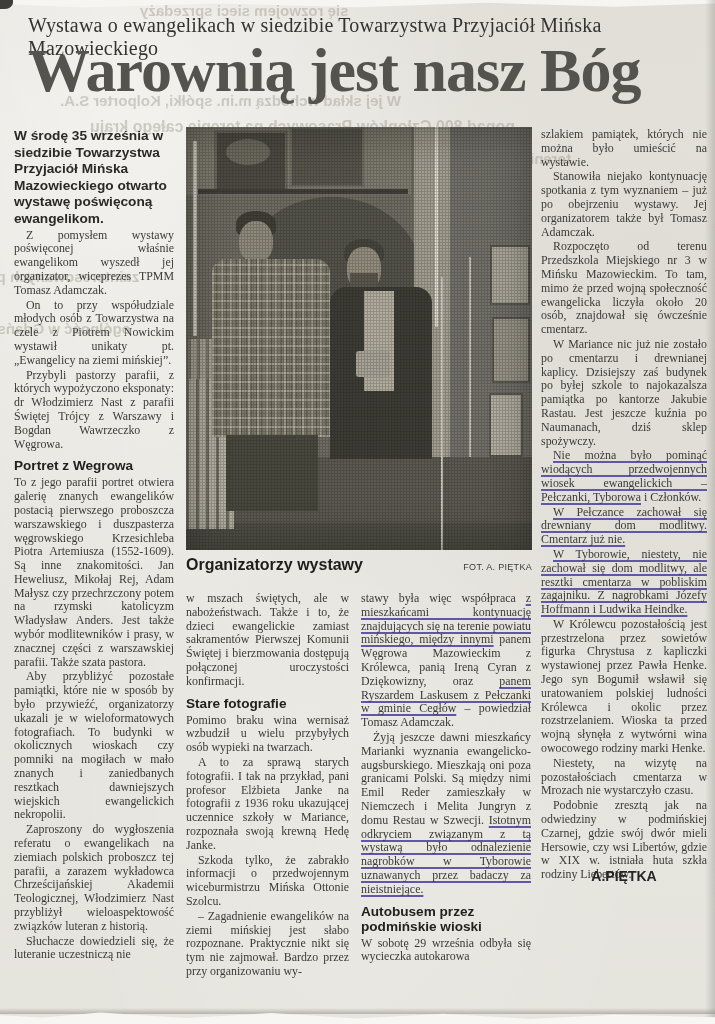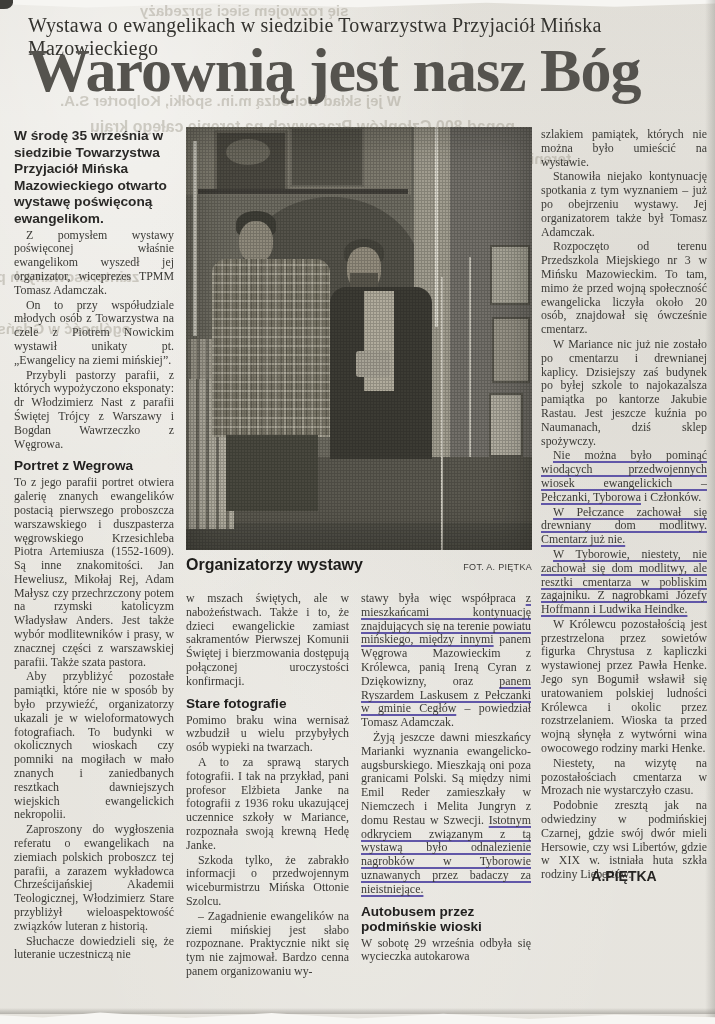--- a/index.html
+++ b/index.html
@@ -118,21 +118,21 @@
   <div class="headline">Warownią jest nasz Bóg</div>
 
   <div class="col c1">
     <p class="lead">W środę 35 września w siedzibie Towarzystwa Przyjaciół Mińska Mazowieckiego otwarto wystawę poświęconą ewangelikom.</p>
     <p class="ind">Z pomysłem wystawy poświęconej właśnie ewangelikom wyszedł jej organizator, wiceprezes TPMM Tomasz Adamczak.</p>
     <p class="ind">On to przy współudziale młodych osób z Towarzystwa na czele z Piotrem Nowickim wystawił unikaty pt. „Ewangelicy na ziemi mińskiej”.</p>
     <p class="ind">Przybyli pastorzy parafii, z których wypożyczono eksponaty: dr Włodzimierz Nast z parafii Świętej Trójcy z Warszawy i Bogdan Wawrzeczko z Węgrowa.</p>
     <div class="subhead">Portret z Wegrowa</div>
     <p>To z jego parafii portret otwiera galerię znanych ewangelików postacią pierwszego proboszcza warszawskiego i duszpasterza węgrowskiego Krzesichleba Piotra Artemiusza (1552-1609). Są inne znakomitości. Jan Heweliusz, Mikołaj Rej, Adam Małysz czy przechrzczony potem na rzymski katolicyzm Władysław Anders. Jest także wybór modlitewników i prasy, w znacznej części z warszawskiej parafii. Także szata pastora.</p>
     <p class="ind">Aby przybliżyć pozostałe pamiątki, które nie w sposób by było przywieźć, organizatorzy ukazali je w wieloformatowych fotografiach. To budynki w okolicznych wioskach czy pomniki na mogiłach w mało znanych i zaniedbanych resztkach dawniejszych wiejskich ewangelickich nekropolii.</p>
-    <p class="ind">Zaproszony do wygłoszenia referatu o ewangelikach na ziemiach polskich proboszcz tej parafii, a zarazem wykładowca Chrześcijańskiej Akademii Teologicznej, Włodzimierz Stare przybliżył wieloaspektowość związków luteran z historią.</p>
+    <p class="ind">Zaproszony do wygłoszenia referatu o ewangelikach na ziemiach polskich proboszcz tej parafii, a zarazem wykładowca Chrześcijańskiej Akademii Teologicznej, Włodzimierz Nast przybliżył wieloaspektowość związków luteran z historią.</p>
     <p class="ind">Słuchacze dowiedzieli się, że luteranie uczestniczą nie</p>
   </div>
 
   <div class="photo">
     <div class="ph-topwall"></div>
     <div class="ph-frame1"></div>
     <div class="ph-oval"></div>
     <div class="ph-frame2"></div>
     <div class="ph-rail"></div>
     <div class="ph-arch"></div>
@@ -167,21 +167,21 @@
     <span class="caption">Organizatorzy wystawy</span>
     <span class="credit">FOT. A. PIĘTKA</span>
   </div>
 
   <div class="col c2">
     <p>w mszach świętych, ale w nabożeństwach. Także i to, że dzieci ewangelickie zamiast sakramentów Pierwszej Komunii Świętej i bierzmowania dostępują połączonej uroczystości konfirmacji.</p>
     <div class="subhead">Stare fotografie</div>
     <p>Pomimo braku wina wernisaż wzbudził u wielu przybyłych osób wypieki na twarzach.</p>
     <p class="ind">A to za sprawą starych fotografii. I tak na przykład, pani profesor Elżbieta Janke na fotografii z 1936 roku ukazującej uczennice szkoły w Mariance, rozpoznała swoją krewną Hedę Janke.</p>
     <p class="ind">Szkoda tylko, że zabrakło informacji o przedwojennym wiceburmistrzu Mińska Ottonie Szolcu.</p>
-    <p class="ind">– Zagadnienie ewangelików na ziemi mińskiej jest słabo rozpoznane. Praktycznie nikt się tym nie zajmował. Bardzo cenna panem organizowaniu wy-</p>
+    <p class="ind">– Zagadnienie ewangelików na ziemi mińskiej jest słabo rozpoznane. Praktycznie nikt się tym nie zajmował. Bardzo przez przy organizowaniu wy-</p>
   </div>
 
   <div class="col c3">
     <p><span>stawy była więc współpraca </span><span class="u">z mieszkańcami kontynuację znajdujących się na terenie powiatu mińskiego, między innymi</span><span> panem Węgrowa Mazowieckim z Królewca, panią Ireną Cyran z Dziękowizny, oraz </span><span class="u">panem Ryszardem Laskusem z Pełczanki w gminie Cegłów</span><span> – powiedział Tomasz Adamczak.</span></p>
     <p class="ind"><span>Żyją jeszcze dawni mieszkańcy Marianki wyznania ewangelicko-augsburskiego. Mieszkają oni poza granicami Polski. Są między nimi Emil Reder zamieszkały w Niemczech i Melita Jungryn z domu Restau w Szwecji. </span><span class="u">Istotnym odkryciem związanym z tą wystawą było odnalezienie nagrobków w Tyborowie uznawanych przez badaczy za nieistniejące.</span></p>
     <div class="subhead">Autobusem przez podmińskie wioski</div>
     <p>W sobotę 29 września odbyła się wycieczka autokarowa</p>
   </div>
 
   <div class="col c4">

